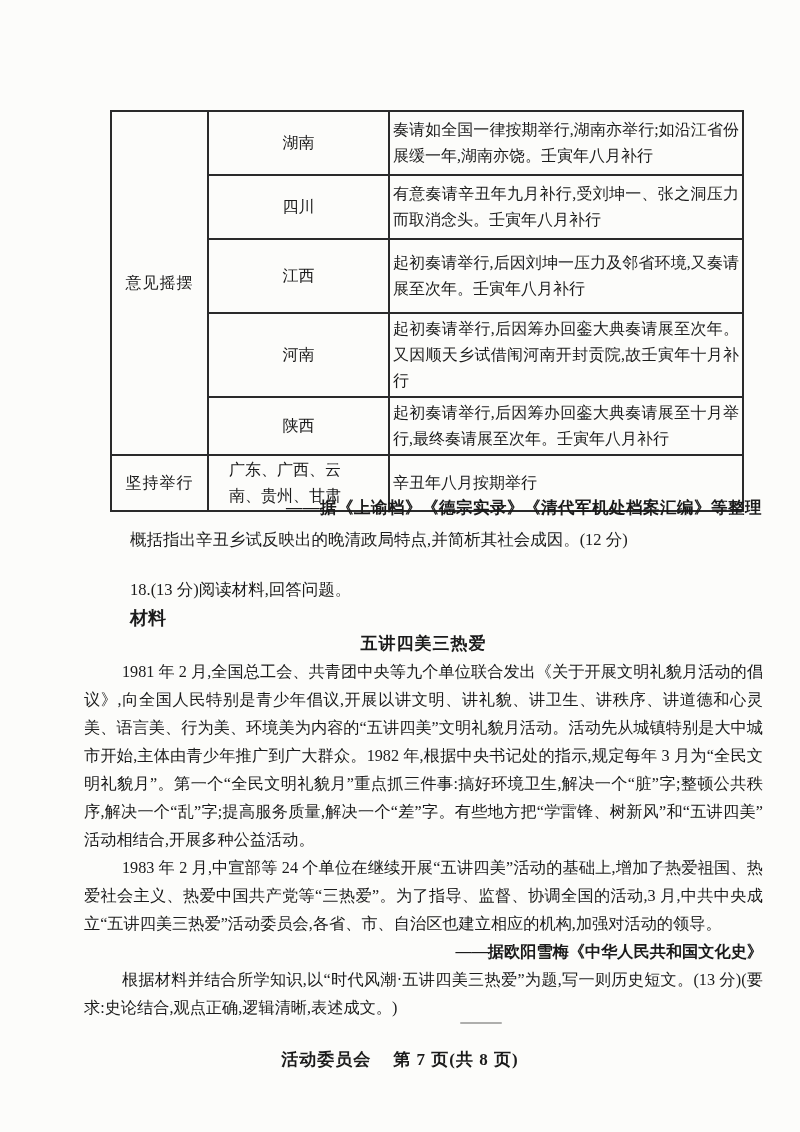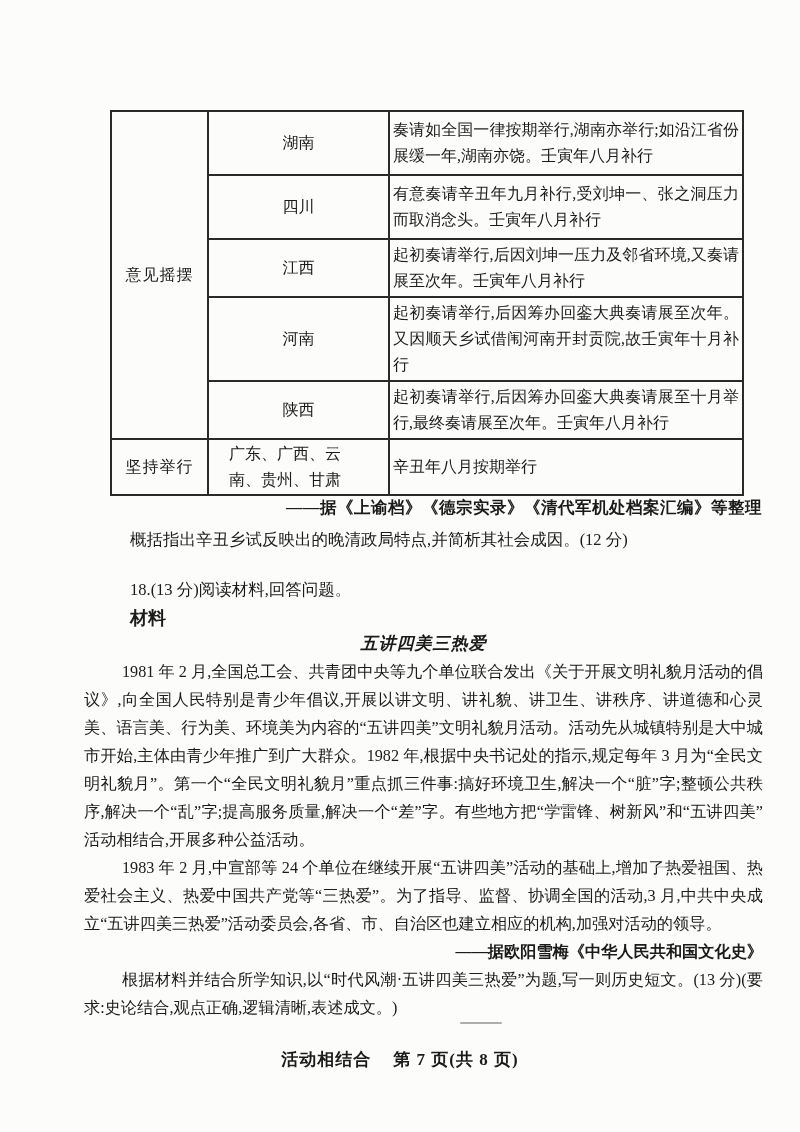--- a/index.html
+++ b/index.html
@@ -42,21 +42,21 @@
   }
   .task17 { top: 529px; left: 130px; font-size: 16.5px; }
   .q18head { top: 579px; left: 130px; font-size: 16.5px; }
   .matlabel { top: 606px; left: 130px; font-size: 18px; font-weight: 700; }
   .flow {
     top: 630px; left: 84px; width: 679px;
     font-size: 16.2px; line-height: 28px;
   }
   .mtitle {
     text-align: center; font-weight: 700; font-size: 17px;
-    letter-spacing: 1px; line-height: 28px; font-style: italic;
+    letter-spacing: 1px; line-height: 28px;
   }
   .para { margin: 0; text-indent: 38px; text-align: justify; }
   .src2 { text-align: right; font-weight: 600; line-height: 28px; }
   .footer {
     top: 1048px; left: 0; width: 100%;
     text-align: center; font-weight: 700; font-size: 17px; letter-spacing: 1px;
   }
   .footer .gap { display: inline-block; width: 22px; }
   
   .artifact { position: absolute; background: #aeaeac; border-radius: 1px; }
@@ -79,21 +79,21 @@
       <tr>
         <td class="gcell" rowspan="5">意见摇摆</td>
         <td class="pcell" style="height:64px">湖南</td>
         <td class="ncell">奏请如全国一律按期举行,湖南亦举行;如沿江省份展缓一年,湖南亦饶。壬寅年八月补行</td>
       </tr>
       <tr>
         <td class="pcell" style="height:64px">四川</td>
         <td class="ncell">有意奏请辛丑年九月补行,受刘坤一、张之洞压力而取消念头。壬寅年八月补行</td>
       </tr>
       <tr>
-        <td class="pcell" style="height:58px">江西</td>
+        <td class="pcell" style="height:74px">江西</td>
         <td class="ncell">起初奏请举行,后因刘坤一压力及邻省环境,又奏请展至次年。壬寅年八月补行</td>
       </tr>
       <tr>
         <td class="pcell" style="height:78px">河南</td>
         <td class="ncell">起初奏请举行,后因筹办回銮大典奏请展至次年。又因顺天乡试借闱河南开封贡院,故壬寅年十月补行</td>
       </tr>
       <tr>
         <td class="pcell" style="height:54px">陕西</td>
         <td class="ncell">起初奏请举行,后因筹办回銮大典奏请展至十月举行,最终奏请展至次年。壬寅年八月补行</td>
       </tr>
@@ -115,20 +115,20 @@
 
   <div class="abs flow">
     <div class="mtitle">五讲四美三热爱</div>
     <p class="para">1981 年 2 月,全国总工会、共青团中央等九个单位联合发出《关于开展文明礼貌月活动的倡议》,向全国人民特别是青少年倡议,开展以讲文明、讲礼貌、讲卫生、讲秩序、讲道德和心灵美、语言美、行为美、环境美为内容的“五讲四美”文明礼貌月活动。活动先从城镇特别是大中城市开始,主体由青少年推广到广大群众。1982 年,根据中央书记处的指示,规定每年 3 月为“全民文明礼貌月”。第一个“全民文明礼貌月”重点抓三件事:搞好环境卫生,解决一个“脏”字;整顿公共秩序,解决一个“乱”字;提高服务质量,解决一个“差”字。有些地方把“学雷锋、树新风”和“五讲四美”活动相结合,开展多种公益活动。</p>
     <p class="para">1983 年 2 月,中宣部等 24 个单位在继续开展“五讲四美”活动的基础上,增加了热爱祖国、热爱社会主义、热爱中国共产党等“三热爱”。为了指导、监督、协调全国的活动,3 月,中共中央成立“五讲四美三热爱”活动委员会,各省、市、自治区也建立相应的机构,加强对活动的领导。</p>
     <div class="src2">——据欧阳雪梅《中华人民共和国文化史》</div>
     <p class="para">根据材料并结合所学知识,以“时代风潮·五讲四美三热爱”为题,写一则历史短文。(13 分)(要求:史论结合,观点正确,逻辑清晰,表述成文。)</p>
   </div>
 
   <div class="abs footer">
-    <span>活动相结合</span><span class="gap"></span><span>第 7 页(共 8 页)</span>
+    <span>活动委员会</span><span class="gap"></span><span>第 7 页(共 8 页)</span>
   </div>
 
   <div class="artifact a1"></div>
   <div class="artifact a2"></div>
   <div class="artifact a3"></div>
 
 </div>
 
 </body></html>

